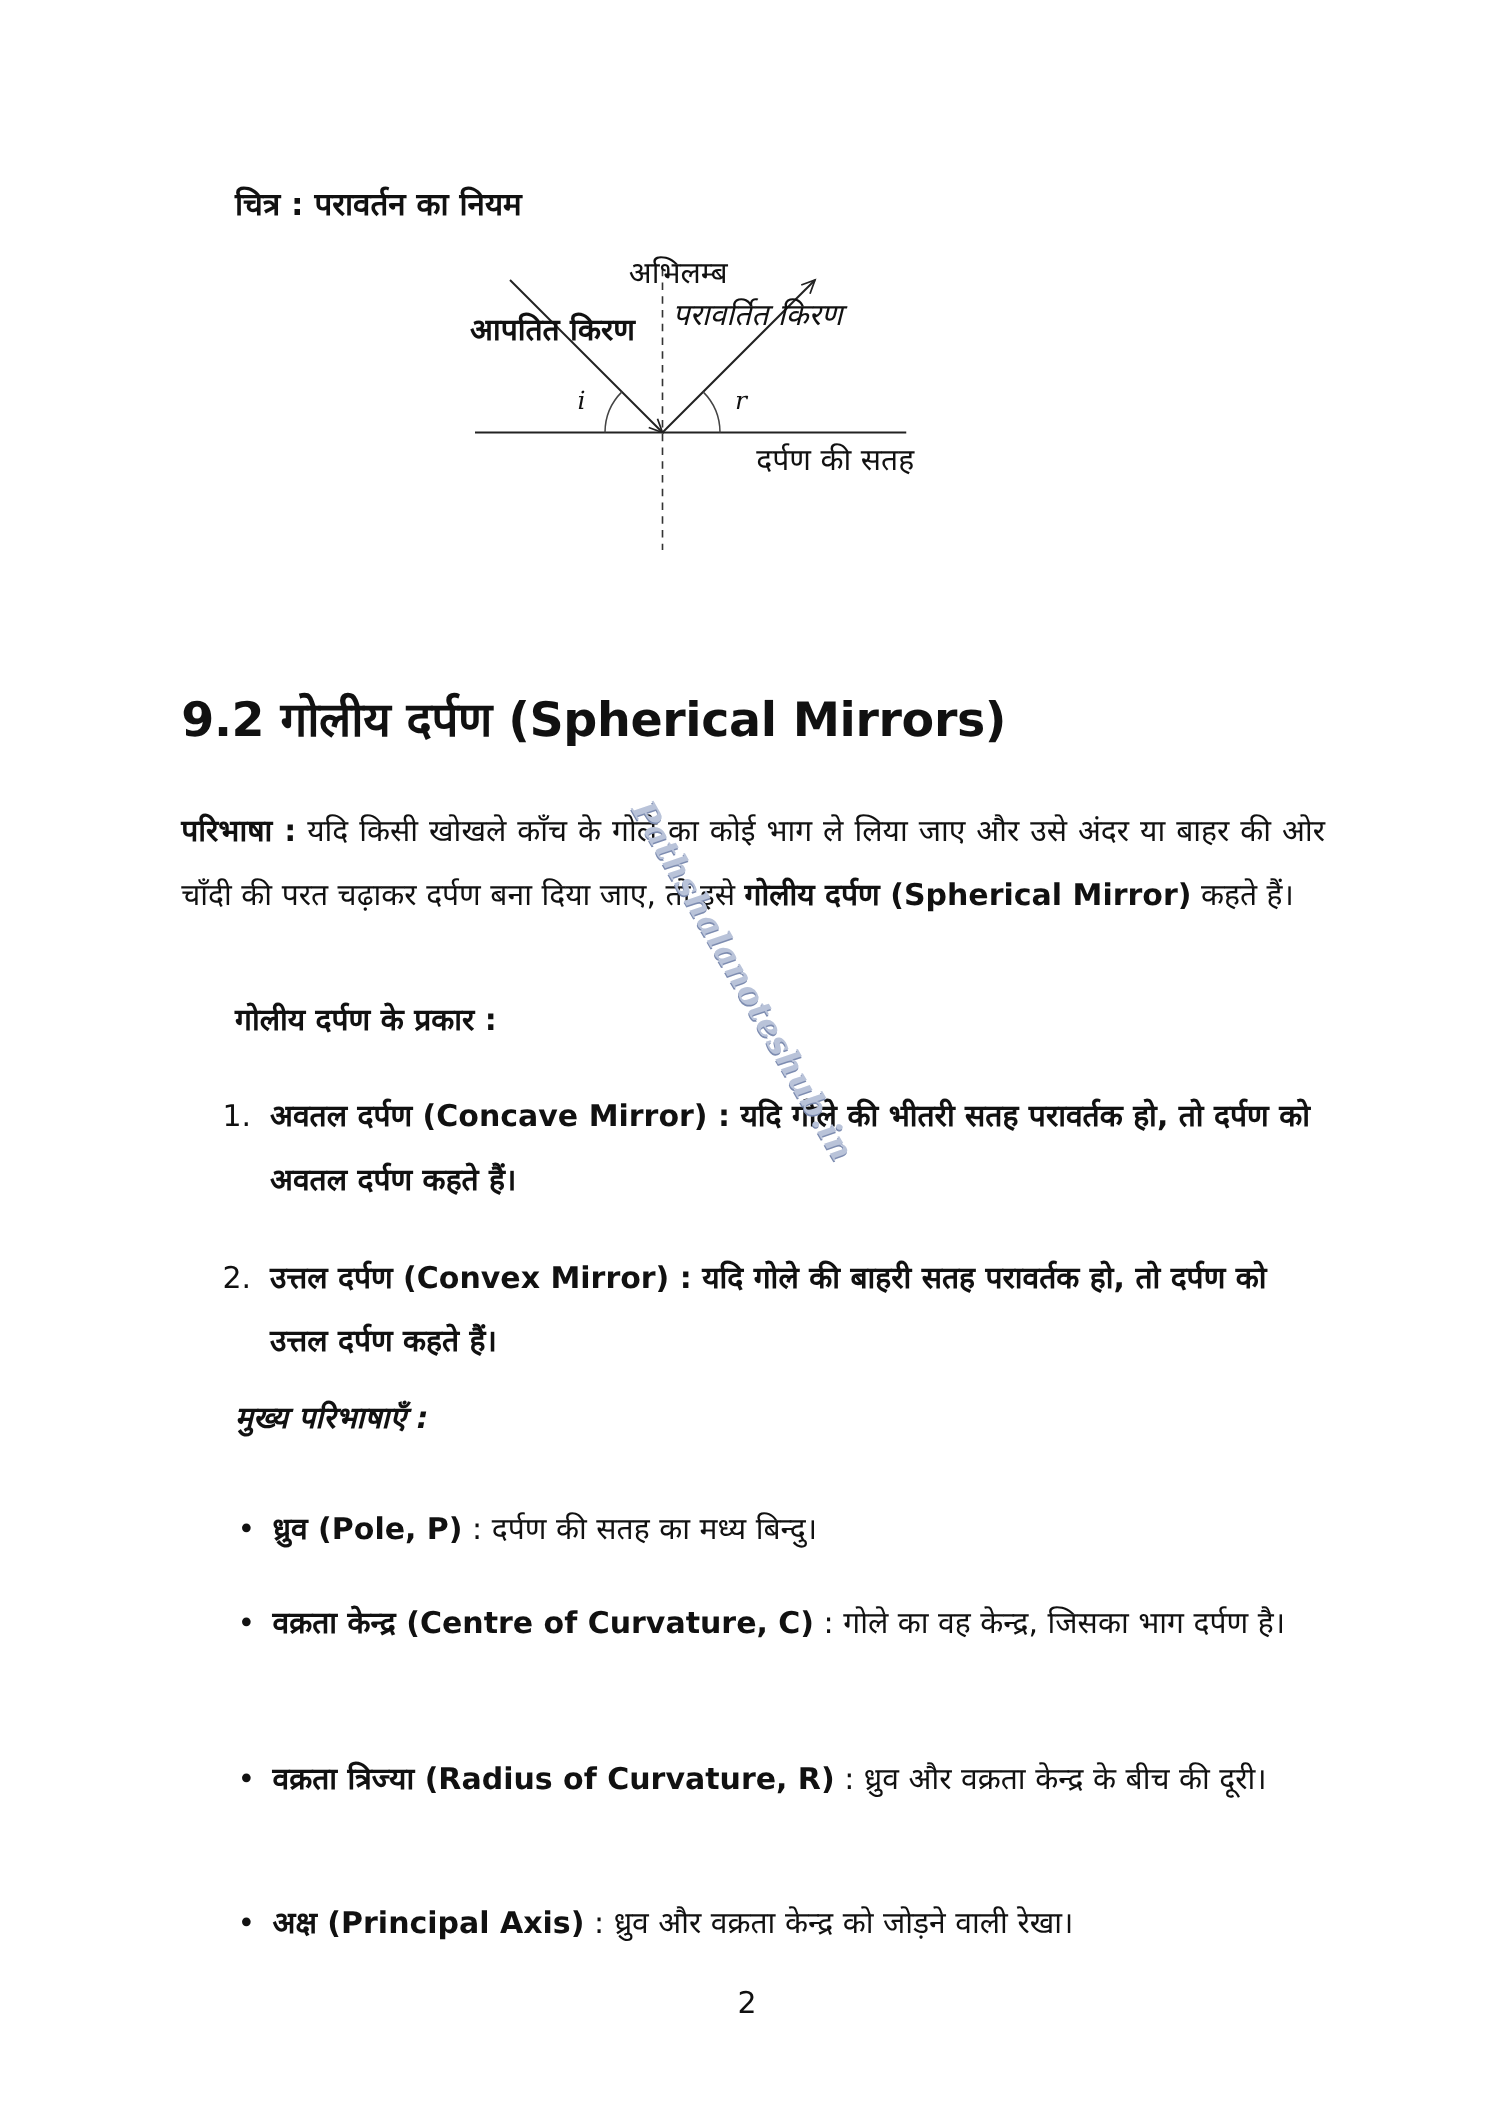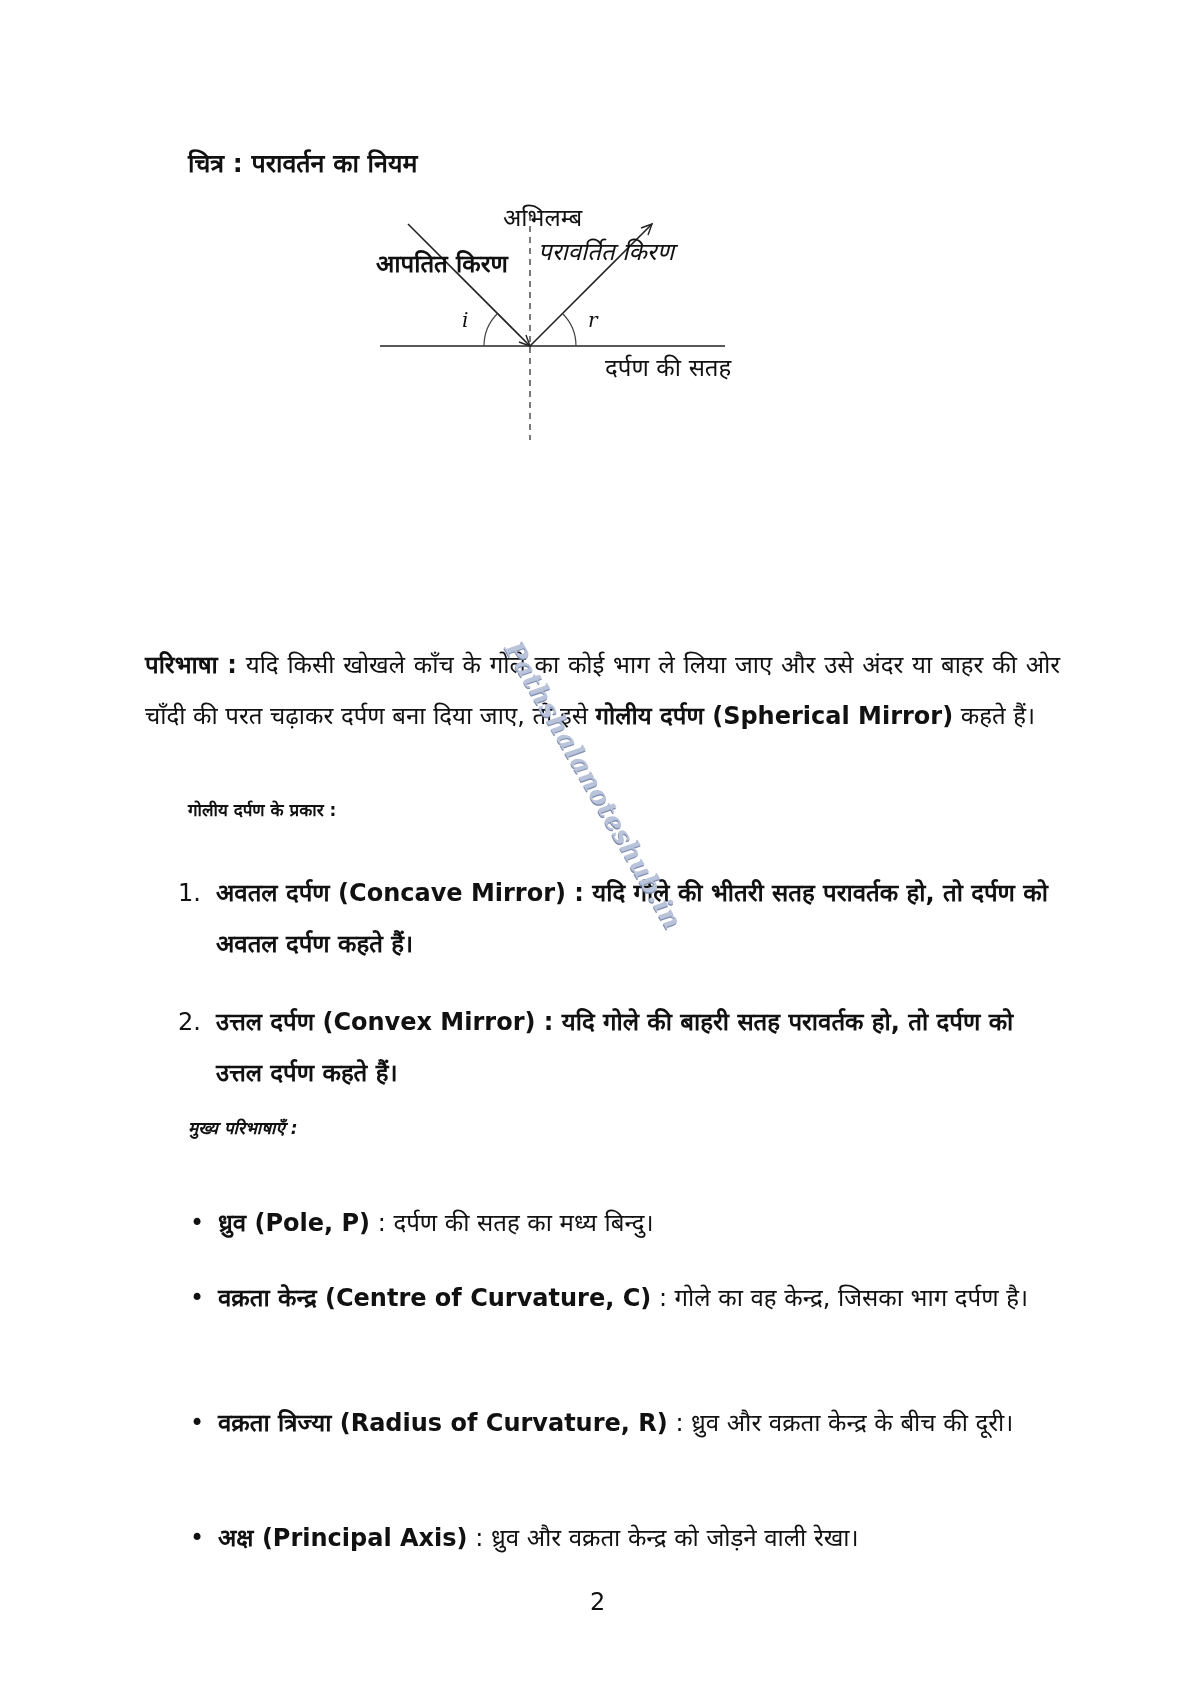--- a/index.html
+++ b/index.html
@@ -7,21 +7,21 @@
          font-family: "DejaVu Sans", "Liberation Sans", sans-serif; color: #111; }
   .page { position: absolute; left: 0; top: 0; width: 1200px; height: 1697px; }
   .fig-caption { position: absolute; left: 188px; top: 145px; font-size: 25px; font-weight: bold; text-align: center; }
   .diagram { position: absolute; left: 380px; top: 200px; width: 440px; height: 290px; }
   .diagram .lbl { position: absolute; font-size: 24px; white-space: nowrap; }
   .diagram .ang { position: absolute; font-size: 20px; font-style: italic;
                   font-family: "DejaVu Serif", "Liberation Serif", serif; }
   .section-title { position: absolute; left: 145px; top: 548px; font-size: 38px; font-weight: bold; letter-spacing: -0.3px; }
   .para { position: absolute; left: 145px; top: 640px; width: 915px; font-size: 24px; line-height: 51px; text-align: justify; }
   .para b { font-weight: bold; }
-  .subhead { position: absolute; font-size: 17px; font-weight: bold; }
+  .subhead { position: absolute; font-size: 24px; font-weight: bold; }
   .num-item { position: absolute; left: 178px; width: 885px; font-size: 24px; line-height: 51px; }
   .num-item .n { position: absolute; left: 0; top: 0; }
   .num-item .body { margin-left: 38px; display: block; font-weight: bold; }
   .bullet-item { position: absolute; left: 190px; width: 873px; font-size: 24px; line-height: 51px; }
   .bullet-item .dot { position: absolute; left: 0; top: 0; }
   .bullet-item .body { margin-left: 28px; display: block; }
   .watermark { position: absolute; left: 430px; top: 770px; font-size: 26px; font-weight: bold; font-style: italic;
                color: #b9c3d9; transform: rotate(60deg); transform-origin: center;
                text-shadow: 1px 1px 0 #7d8cb0; white-space: nowrap; letter-spacing: 0.5px;
                font-family: "DejaVu Serif", "Liberation Serif", serif; }
@@ -53,20 +53,21 @@
       <path d="M 196 146 A 46 46 0 0 0 182.5 113.5" fill="none" stroke="#444" stroke-width="1.2"></path>
     </svg>
     <span class="lbl" style="left:123px; top:0px;text-align:center;">अभिलम्ब</span>
     <span class="lbl" style="left:-4px; top:46px;font-weight:bold;">आपतित किरण</span>
     <span class="lbl" style="left:158px; top:34px;font-style:italic;">परावर्तित किरण</span>
     <span class="ang" style="left:82px; top:108px;">i</span>
     <span class="ang" style="left:208px; top:108px;">r</span>
     <span class="lbl" style="left:225px; top:150px;">दर्पण की सतह</span>
   </div>
 
+  <div class="section-title">9.2 गोलीय दर्पण (Spherical Mirrors)</div>
 
   <div class="para">
     <b>परिभाषा :</b><span> यदि किसी खोखले काँच के गोले का कोई भाग ले लिया जाए और उसे अंदर या बाहर की ओर चाँदी की परत चढ़ाकर दर्पण बना दिया जाए, तो इसे </span><b>गोलीय दर्पण (Spherical Mirror)</b><span> कहते हैं।</span>
   </div>
 
   <div class="subhead" style="left:188px; top:798px;">गोलीय दर्पण के प्रकार :</div>
 
   <div class="num-item" style="top:868px;">
     <span class="n">1.</span>
     <span class="body"><b>अवतल दर्पण (Concave Mirror)</b><span> : यदि गोले की भीतरी सतह परावर्तक हो, तो दर्पण को अवतल दर्पण कहते हैं।</span></span>

